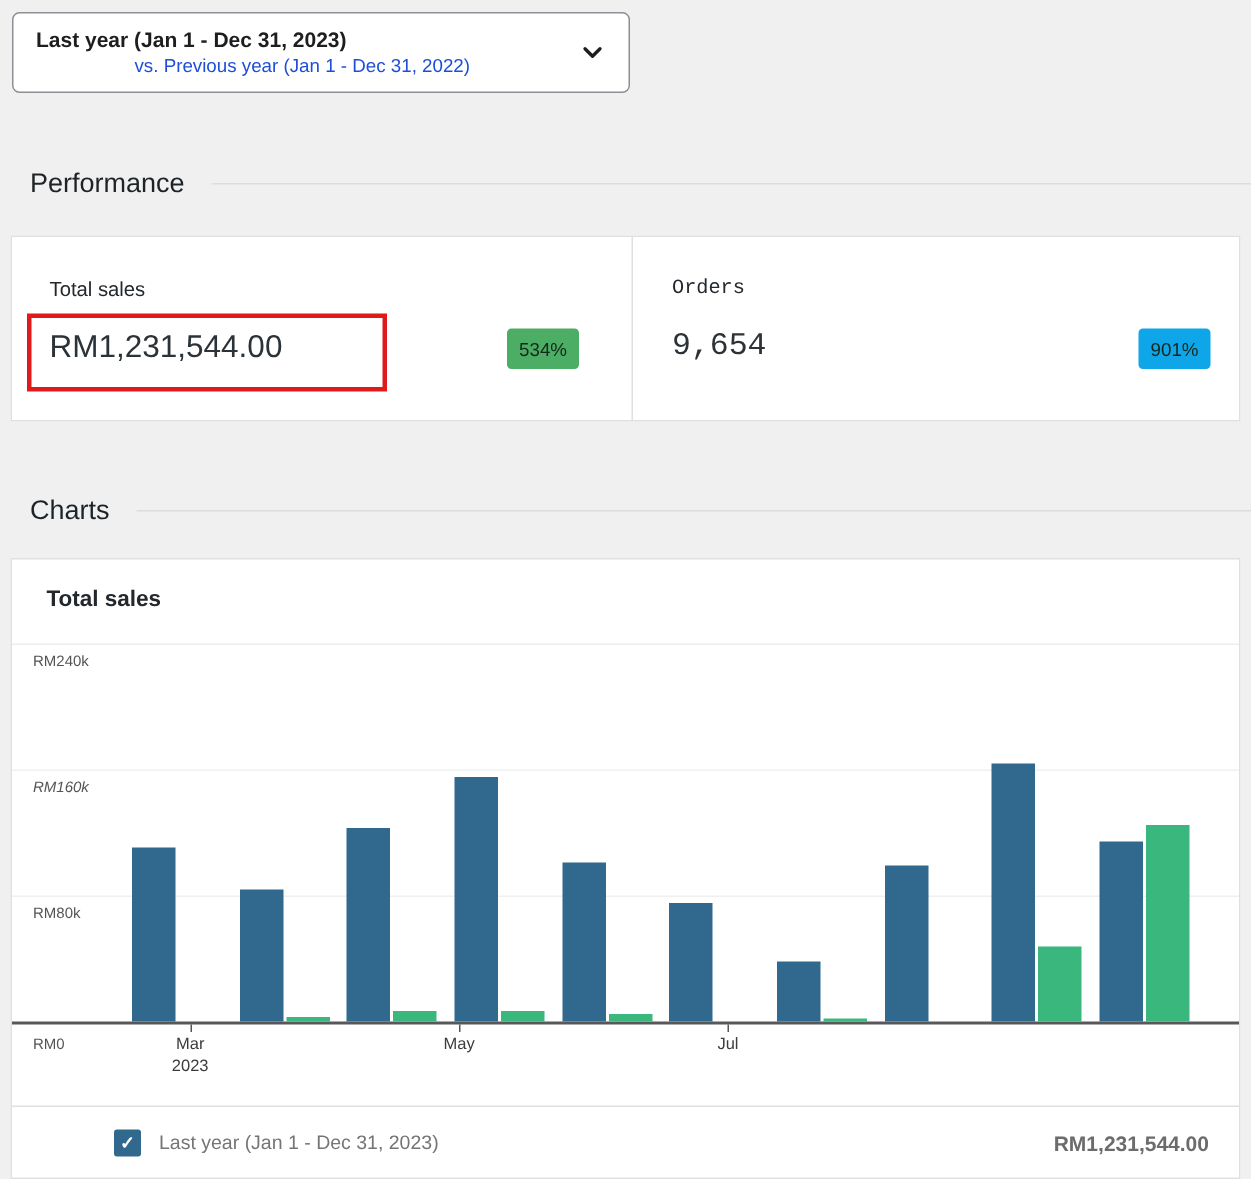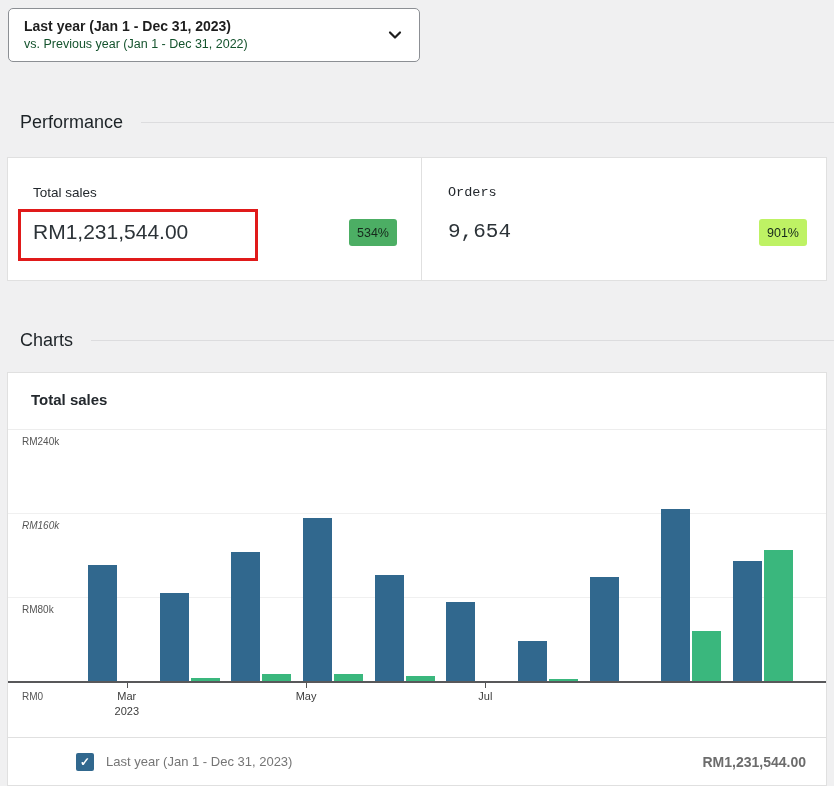--- a/index.html
+++ b/index.html
@@ -7,42 +7,42 @@
   body { font-family:"Liberation Sans", sans-serif; }
   .page { position:relative; width:834px; height:786px; background:#f0f0f1; overflow:hidden; }
 
   
   .datepicker {
     position:absolute; left:8px; top:8px; width:412px; height:54px;
     background:#fff; border:1px solid #8c8f94; border-radius:5px;
     padding:8px 40px 8px 15px; cursor:pointer; text-align:left;
   }
   .datepicker .dp-title { font-size:14px; font-weight:700; color:#1e1e1e; line-height:19px; }
-  .datepicker .dp-sub   { font-size:12.5px; color:#14532d; line-height:17px; }
+  .datepicker .dp-sub   { font-size:12.5px; color:#1d4ed8; line-height:17px;text-align:center; }
   .datepicker .chev { position:absolute; right:14px; top:50%; transform:translateY(-50%); width:20px; height:20px; }
 
   
   .section-heading { position:absolute; left:20px; right:0; display:flex; align-items:center; }
   .section-heading h2 { font-size:18px; font-weight:400; color:#1d2327; white-space:nowrap; }
   .section-heading .rule { flex:1; height:1px; background:#dcdcde; margin-left:18px; }
   #perf-heading { top:108px; height:28px;justify-content:flex-end; }
   #charts-heading { top:326px; height:28px; }
 
   
   .cards-row { position:absolute; left:7px; top:157px; width:820px; height:124px;
     display:flex; background:#fff; border:1px solid #e0e0e0; }
   .card { position:relative; height:100%; cursor:pointer; }
   .card-1 { width:414px; border-right:1px solid #e0e0e0; }
   .card-2 { flex:1; }
   .card .card-label { position:absolute; left:25px; top:27px; font-size:13.5px; color:#23282d; }
   .card .card-value { position:absolute; left:25px; top:62px; font-size:21px; color:#2c3338; }
   .card-2 .card-label, .card-2 .card-value { left:26px;font-family:Liberation Mono, monospace; }
   .badge { position:absolute; top:61px; height:27px; padding:0 8px; display:flex; align-items:center;
     border-radius:3px; font-size:12.5px; color:#16281c; }
-  .card-1 .badge { right:24px; }
+  .card-1 .badge { right:35px; }
   .card-2 .badge { right:19px; }
   .annotation-box { position:absolute; left:10px; top:51px; width:240px; height:52px;
     border:3px solid #e01a1a; pointer-events:none; }
 
   
   .chart-panel { position:absolute; left:7px; top:372px; width:820px; height:414px;
     background:#fff; border:1px solid #e0e0e0; }
   .chart-header { height:57px; padding:18px 0 0 23px; border-bottom:1px solid #ededed; }
   .chart-header .chart-title { font-size:15px; font-weight:700; color:#23282d; }
 
@@ -94,21 +94,21 @@
   <div class="cards-row">
     <div class="card card-1">
       <div class="card-label">Total sales</div>
       <div class="annotation-box" style="border-color: rgb(224, 26, 26);"></div>
       <div class="card-value">RM1,231,544.00</div>
       <div class="badge" id="badge-0" style="background: rgb(76, 174, 100);">534%</div>
     </div>
     <div class="card card-2">
       <div class="card-label">Orders</div>
       <div class="card-value">9,654</div>
-      <div class="badge" id="badge-1" style="background: #bef264;">901%</div>
+      <div class="badge" id="badge-1" style="background: #0ea5e9;">901%</div>
     </div>
   </div>
 
   <div class="section-heading" id="charts-heading">
     <h2>Charts</h2>
     <div class="rule"></div>
   </div>
 
   <div class="chart-panel">
     <div class="chart-header">

